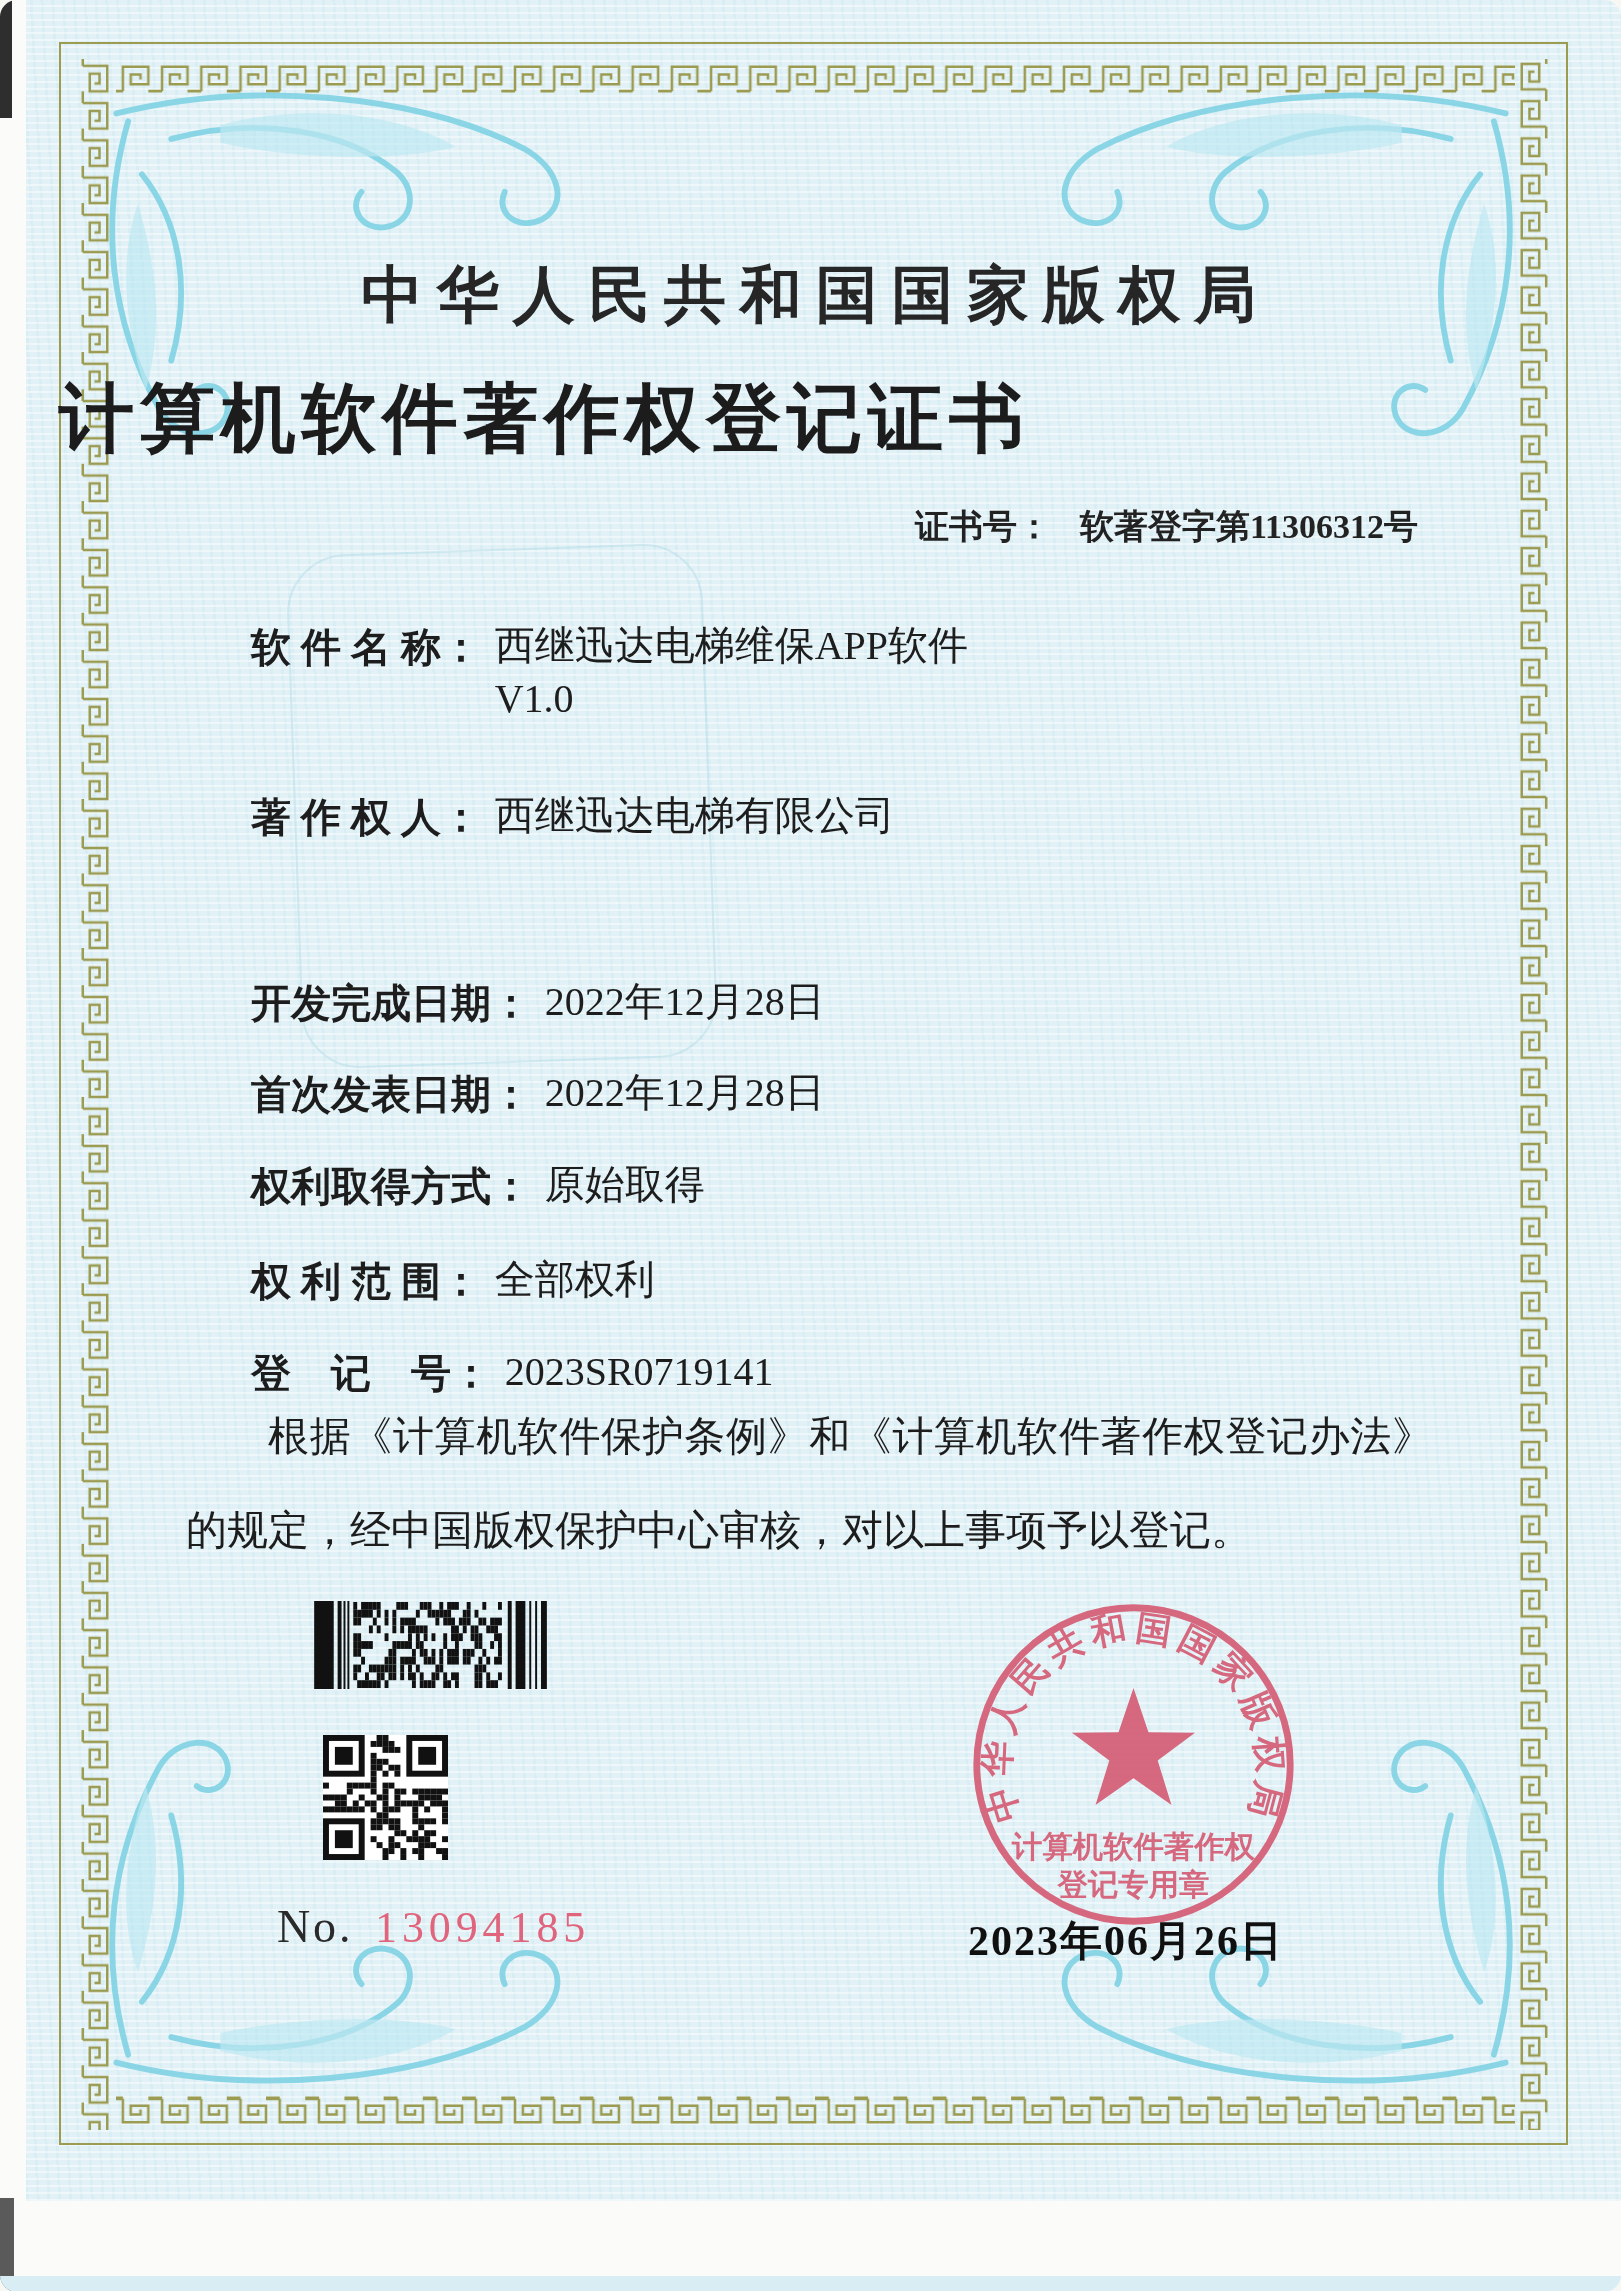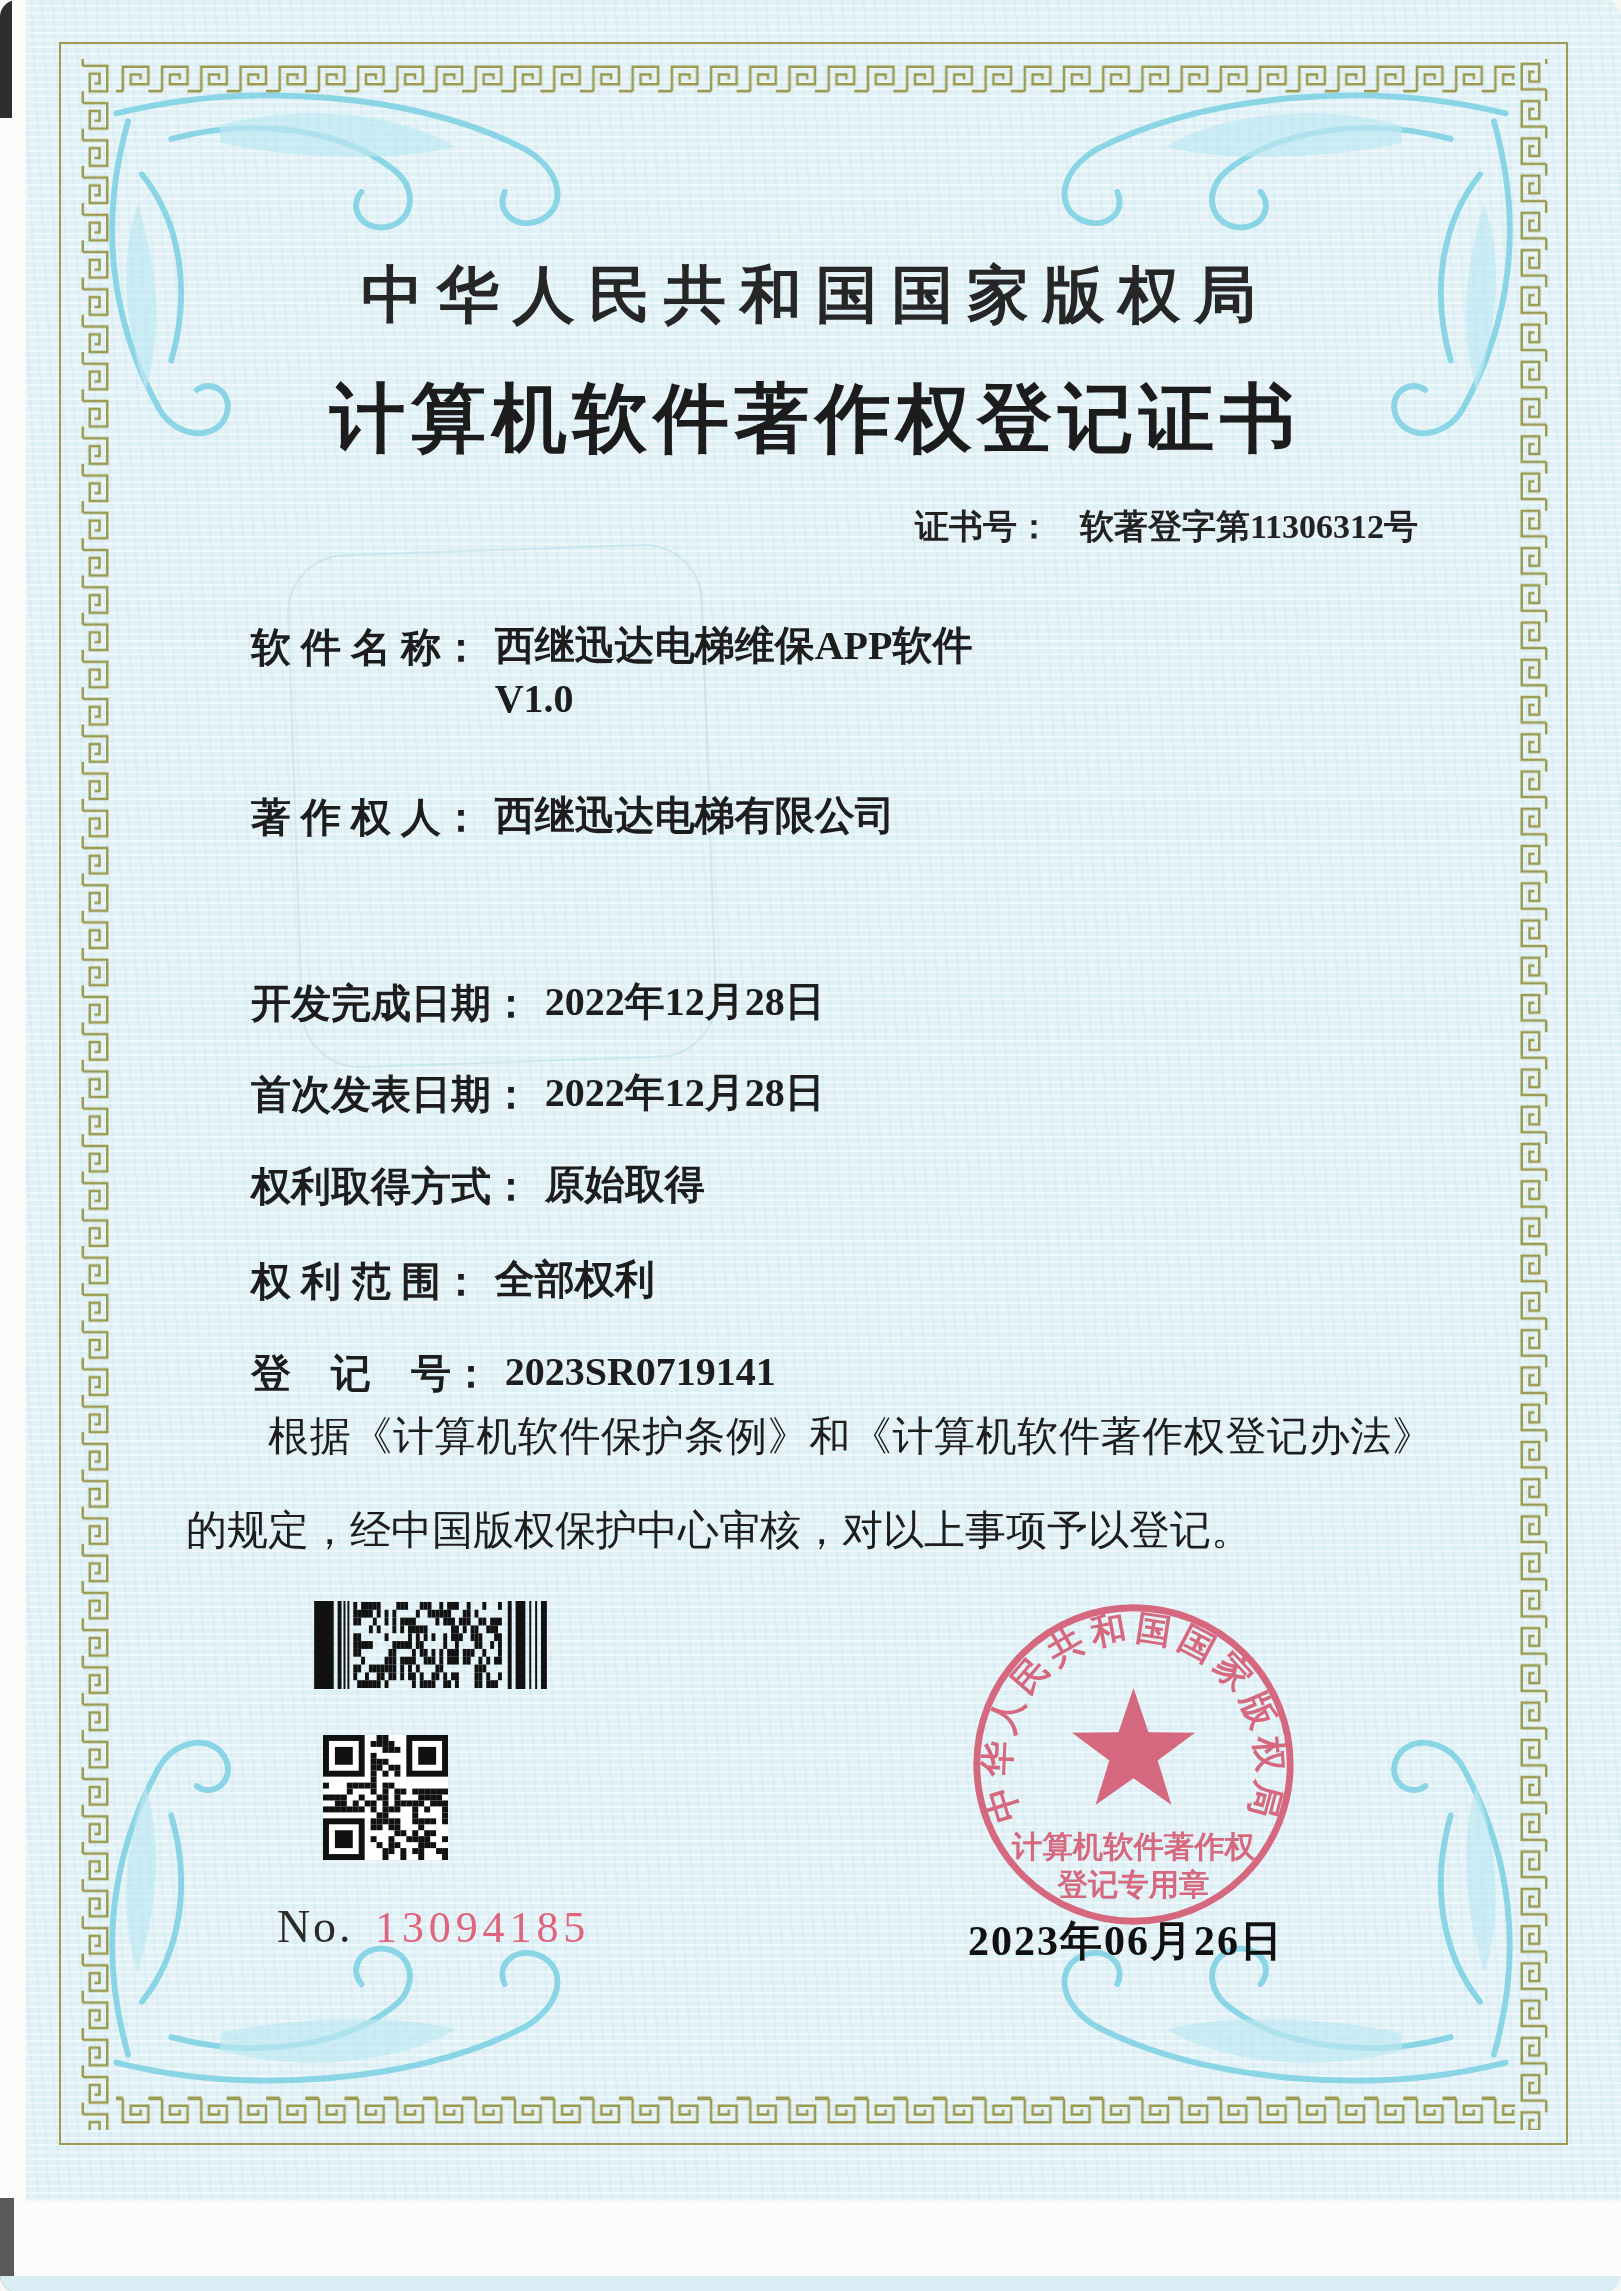--- a/index.html
+++ b/index.html
@@ -27,27 +27,27 @@
   .flourish{position:absolute;width:490px;height:353px;opacity:.8;}
   .fl-tl{left:93px;top:86px;}
   .fl-tr{left:1039px;top:86px;transform:scaleX(-1);}
   .fl-bl{left:93px;top:1737px;transform:scaleY(-1);}
   .fl-br{left:1039px;top:1737px;transform:scale(-1,-1);}
   .watermark{position:absolute;left:294px;top:549px;width:412px;height:510px;
      border:2.9px solid rgba(165,213,227,.38);border-radius:59px;transform:rotate(-2deg);}
   
   .issuer{position:absolute;left:59px;top:253px;width:1513px;text-align:center;
           font-size:62px;font-weight:700;letter-spacing:13.7px;color:#262626;}
-  .cert-title{position:absolute;left:59px;top:369px;width:1513px;text-align:center;
+  .cert-title{position:absolute;left:59px;top:369px;width:1513px;
           font-size:75px;font-weight:700;letter-spacing:5.9px;color:#1c1c1c;}
   .certno{position:absolute;top:504px;right:203px;font-size:34px;font-weight:600;color:#222;}
   .certno .v{margin-left:29px;}
   .fieldrow{position:absolute;left:211px;white-space:pre;font-size:40px;color:#1d1d1d;}
   .fieldrow .lab{font-weight:700;}
-  .fieldrow .val{font-weight:700;margin-left:13.7px;display:inline-block;vertical-align:top;line-height:1.32;}
+  .fieldrow .val{font-weight:400;margin-left:13.7px;display:inline-block;vertical-align:top;line-height:1.32;}
   .r0{top:573px;} .r1{top:743px;text-align:center;} .r2{top:929px;} .r3{top:1020px;}
   .r4{top:1112px;} .r5{top:1207px;} .r6{top:1299px;}
   .statement{position:absolute;left:186px;top:1389px;width:1247px;font-size:41px;font-weight:500;
              line-height:94px;text-align:justify;text-indent:82px;color:#1d1d1d;}
   .barcode{position:absolute;left:314px;top:1601px;width:235px;height:88px;}
   .qrcode{position:absolute;left:323px;top:1735px;width:125px;height:125px;}
   .serial{position:absolute;left:277px;top:1900px;font-size:46px;color:#2a2a2a;letter-spacing:2.9px;}
   .serial .num{font-family:Liberation Serif, serif;font-size:44px;
                color:#e0647c;letter-spacing:4.9px;margin-left:21.6px;}
   .seal{position:absolute;left:967px;top:1598px;width:333px;height:333px;opacity:.88;z-index:6;}

